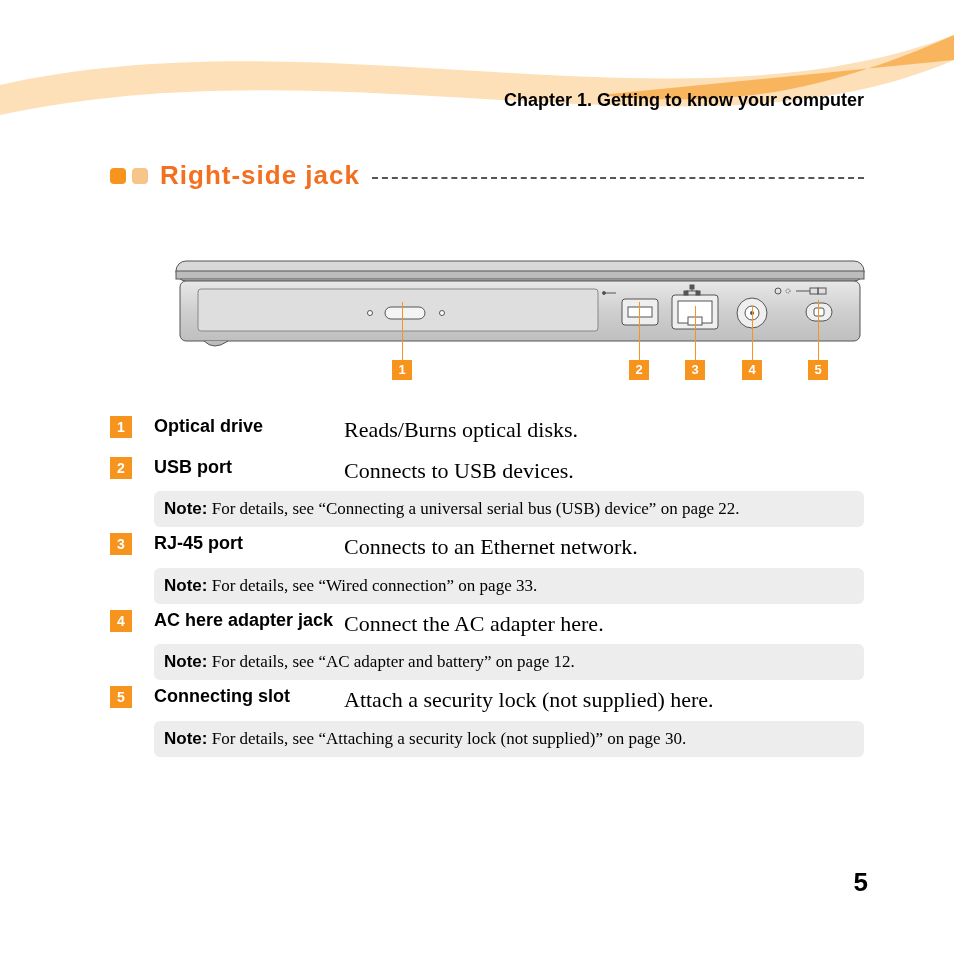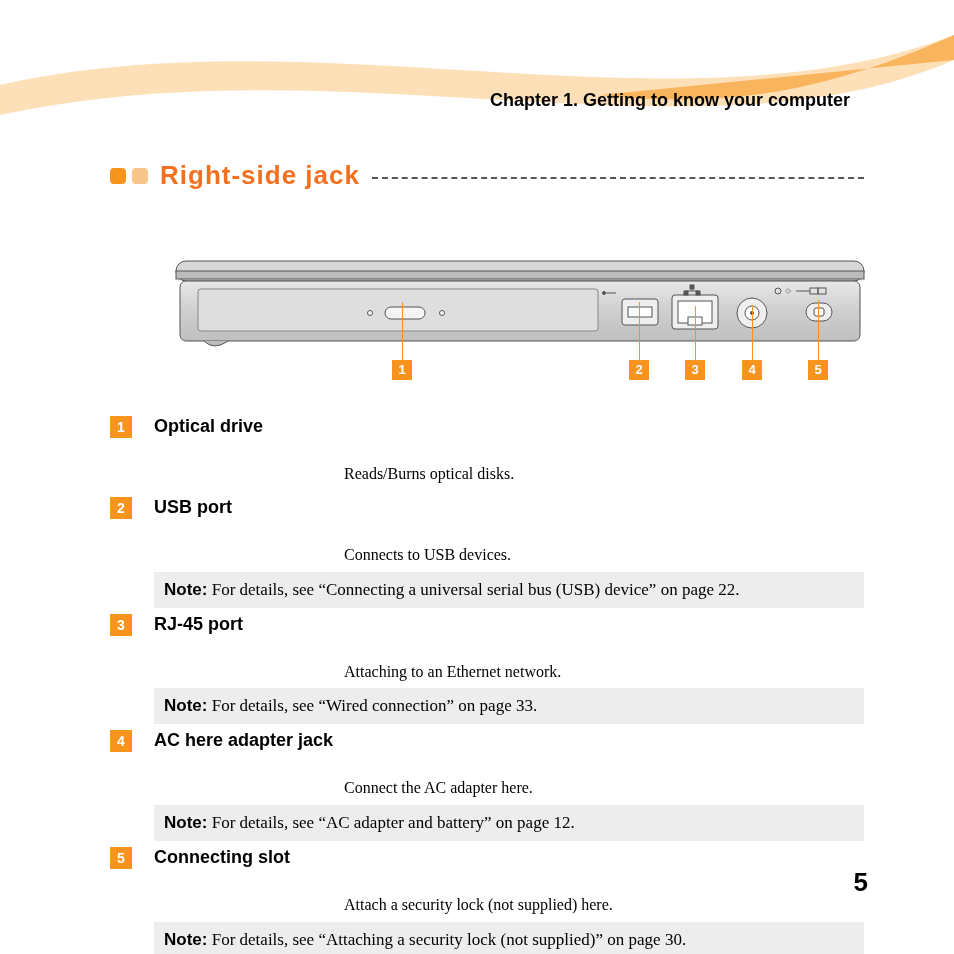--- a/index.html
+++ b/index.html
@@ -15,21 +15,21 @@
   .swoosh {
     position: absolute;
     top: 0; left: 0;
     width: 954px;
     height: 180px;
     pointer-events: none;
   }
   .chapter-header {
     position: absolute;
     top: 90px;
-    right: 104px;
+    right: 90px;
     font-family: Arial, Helvetica, sans-serif;
     font-weight: bold;
     font-size: 18px;
     color: #000;
   }
   .section-row {
     position: absolute;
     top: 160px;
     left: 110px;
     right: 90px;
@@ -115,29 +115,29 @@
   }
   .term {
     width: 190px;
     font-family: Arial, Helvetica, sans-serif;
     font-weight: bold;
     font-size: 18px;
     flex-shrink: 0;
     line-height: 1.2;
   }
   .desc {
-    font-size: 16px;
+    font-size: 22px;
     line-height: 1.3;
-    margin-top: 48px;
   }
   .note-row {
     background: #ededed;
     margin-left: 44px;
     padding: 8px 10px;
     font-size: 17px;
+    border-radius: 6px;
   }
   .note-label {
     font-family: Arial, Helvetica, sans-serif;
     font-weight: bold;
   }
   .page-number {
     position: absolute;
     bottom: 56px;
     right: 86px;
     font-family: Arial, Helvetica, sans-serif;
@@ -251,21 +251,21 @@
     <div class="desc">Connects to USB devices.</div>
   </div>
   <div class="note-row">
     <span class="note-label">Note:</span>
     <span>For details, see “Connecting a universal serial bus (USB) device” on page 22.</span>
   </div>
 
   <div class="row">
     <div class="num-badge">3</div>
     <div class="term">RJ-45 port</div>
-    <div class="desc">Attaching to an Ethernet network.</div>
+    <div class="desc">Connects to an Ethernet network.</div>
   </div>
   <div class="note-row">
     <span class="note-label">Note:</span>
     <span>For details, see “Wired connection” on page 33.</span>
   </div>
 
   <div class="row">
     <div class="num-badge">4</div>
     <div class="term">AC here adapter jack</div>
     <div class="desc">Connect the AC adapter here.</div>

